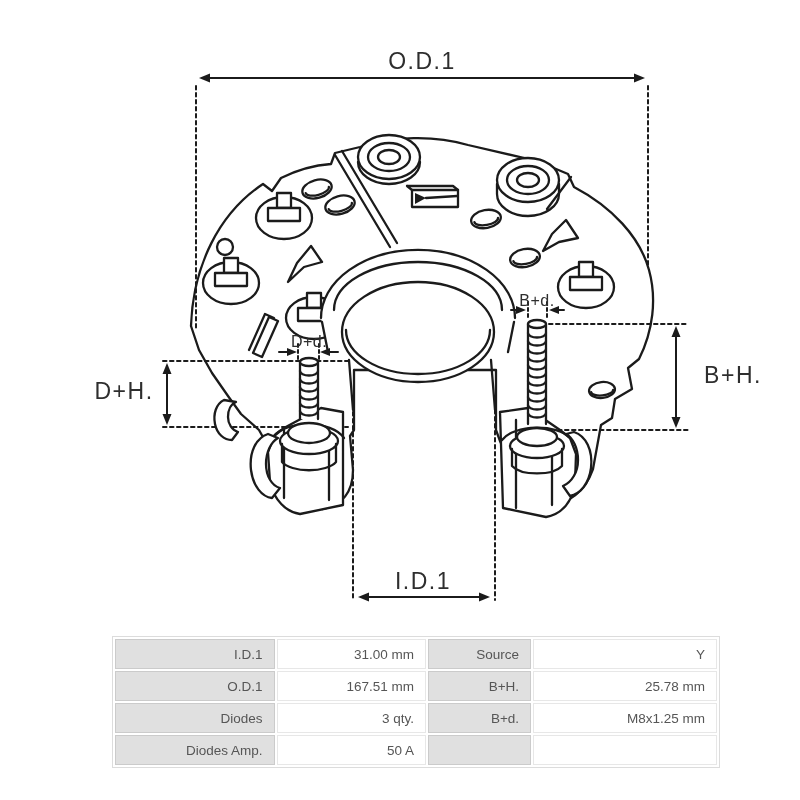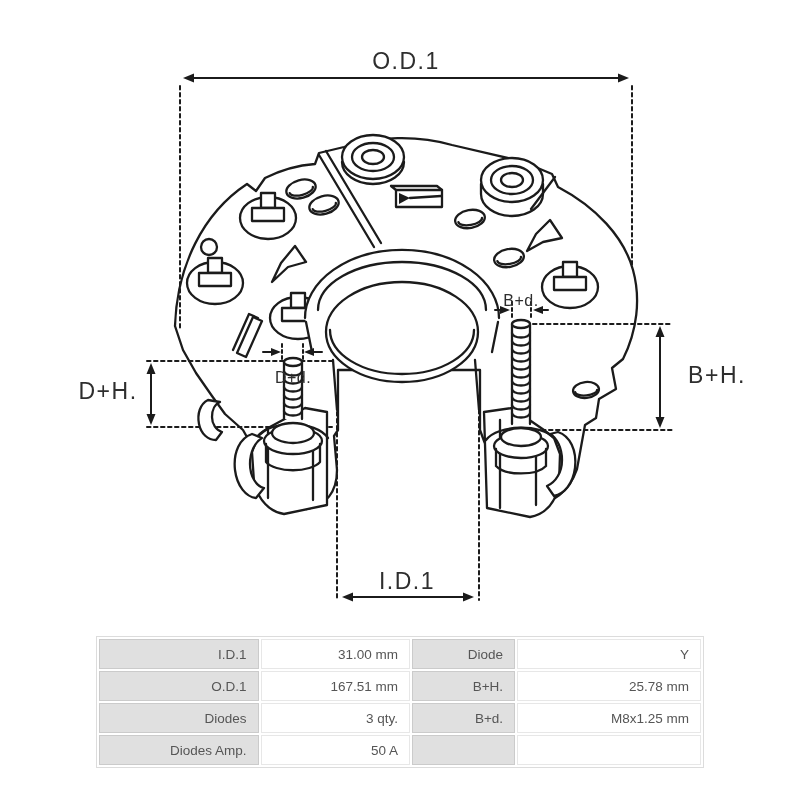--- a/index.html
+++ b/index.html
@@ -1,18 +1,18 @@
 <!DOCTYPE html>
 <html><head>
 <meta charset="utf-8">
 <style>
   html,body{margin:0;padding:0;background:#ffffff;}
   body{width:800px;height:800px;position:relative;overflow:hidden;
        font-family:"Liberation Sans", sans-serif;}
-  .stage{position:absolute;left:0;top:0;width:636px;height:800px;text-decoration:underline;}
+  .stage{position:absolute;left:16px;top:0;width:636px;height:800px;text-decoration:underline;}
   svg{position:absolute;left:0;top:0;}
   .dim-label{position:absolute;transform:translate(-50%,-50%);
        color:#2e2e2e;white-space:nowrap;letter-spacing:1.5px;}
   .dim-label.big{font-size:23px;}
   .dim-label.small{font-size:16px;letter-spacing:0.5px;}
   
   .spec-wrap{position:absolute;left:96px;top:636px;width:608px;}
   table.spec{border-collapse:separate;border-spacing:2px;width:100%;
        border:1px solid #dcdcdc;background:#ffffff;
        font-size:13.5px;color:#565656;table-layout:fixed;}
@@ -215,38 +215,38 @@
           <path d="M495,310 L506,310 M548,310 L537,310"></path>
           <polygon points="510,310 500,306 500,314" fill="#1b1b1b" stroke="none"></polygon>
           <polygon points="533,310 543,306 543,314" fill="#1b1b1b" stroke="none"></polygon>
         </g>
       </g>
     </g>
   </svg>
 
   <span class="dim-label big" style="left:406px;top:61px;">O.D.1</span>
   <span class="dim-label big" style="left:108px;top:391px;">D+H.</span>
-  <span class="dim-label small" style="left:293px;top:342px;margin-top:36px;">D+d.</span>
+  <span class="dim-label small" style="left:293px;top:342px;">D+d.</span>
   <span class="dim-label small" style="left:521px;top:301px;">B+d.</span>
   <span class="dim-label big" style="left:717px;top:375px;">B+H.</span>
   <span class="dim-label big" style="left:407px;top:581px;">I.D.1</span>
 
   <div class="spec-wrap">
     <table class="spec">
       <colgroup>
           <col class="c1">
           <col class="c2">
           <col class="c3">
           <col class="c4">
         </colgroup>
       <tbody>
         <tr>
           <td class="lab">I.D.1</td>
           <td class="val">31.00 mm</td>
-          <td class="lab">Diode</td>
+          <td class="lab">Source</td>
           <td class="val">Y</td>
         </tr>
         <tr>
           <td class="lab">O.D.1</td>
           <td class="val">167.51 mm</td>
           <td class="lab">B+H.</td>
           <td class="val">25.78 mm</td>
         </tr>
         <tr>
           <td class="lab">Diodes</td>

